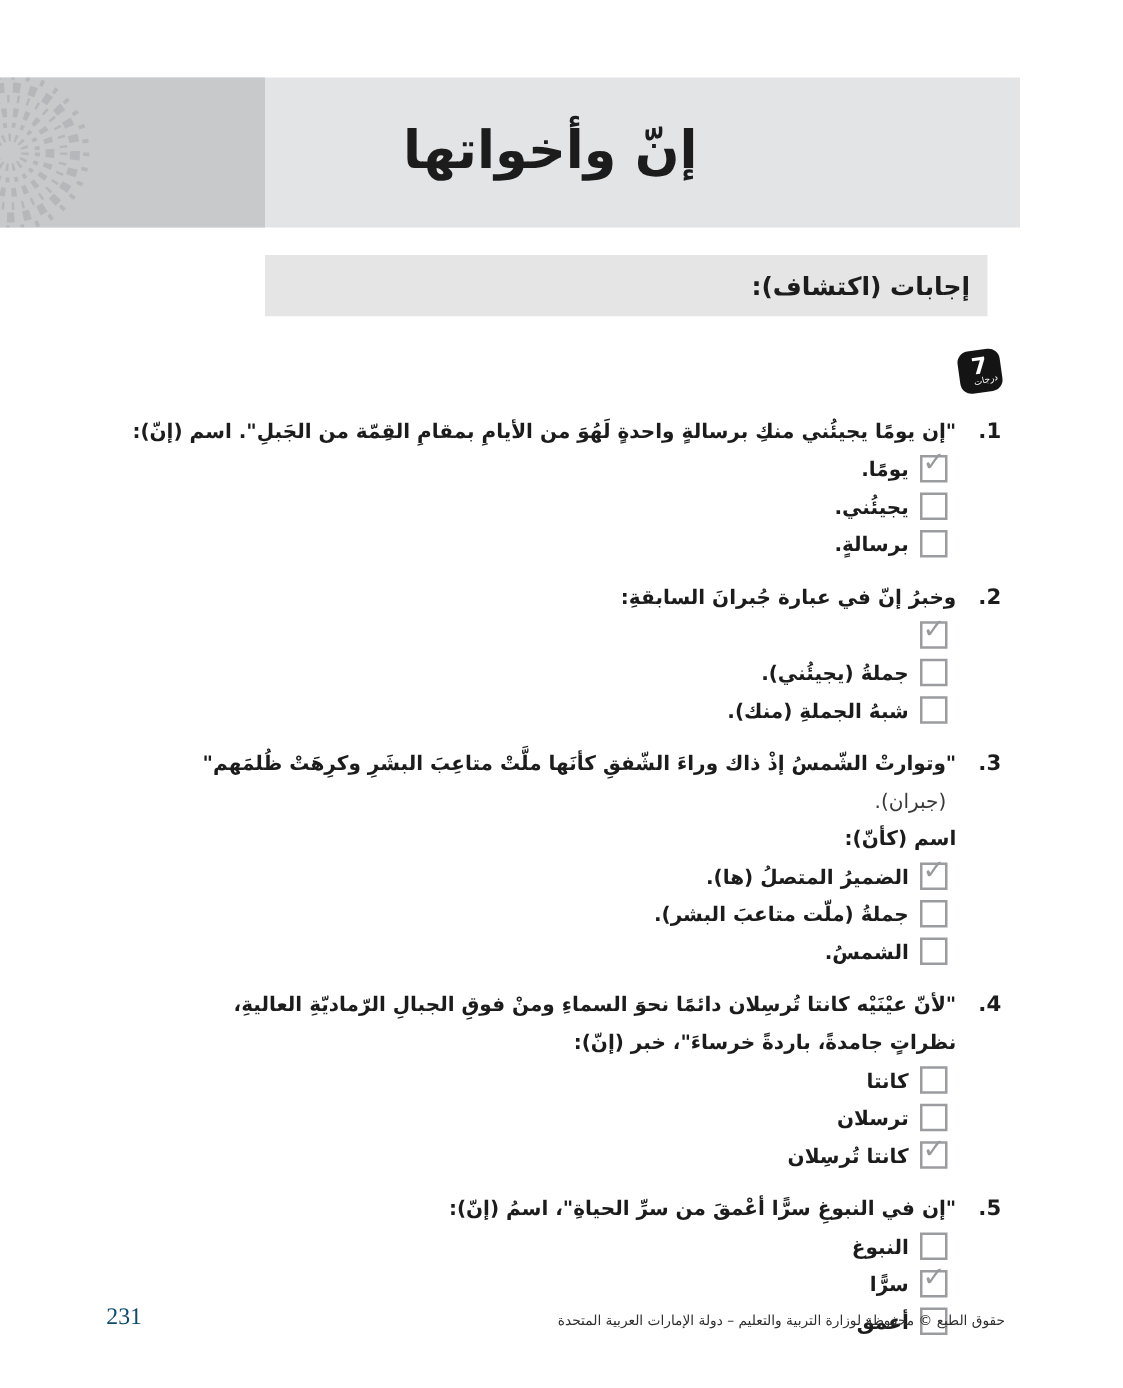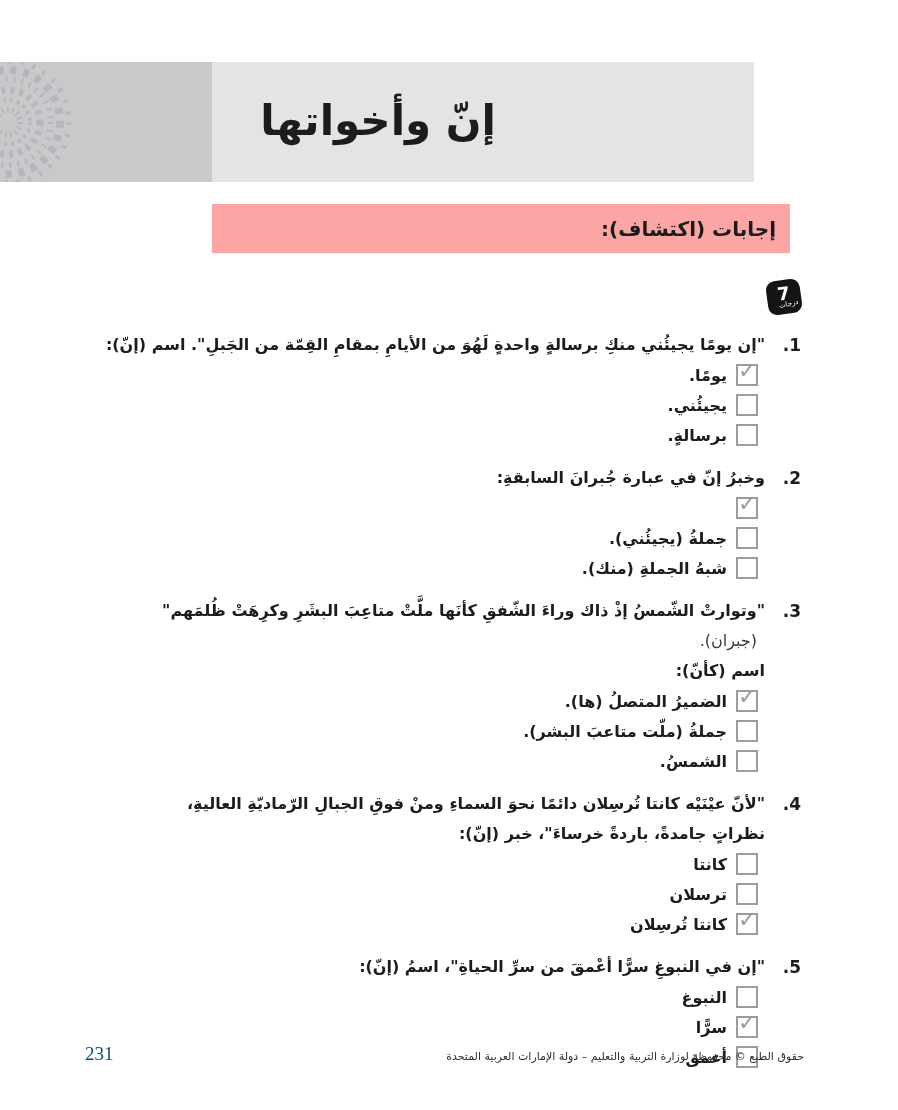--- a/index.html
+++ b/index.html
@@ -4,35 +4,35 @@
 <style>
   html,body{margin:0;padding:0;}
   body{
     width:898px;height:1110px;position:relative;overflow:hidden;
     background:#ffffff;
     font-family:"DejaVu Sans", sans-serif;
     color:#1c1c1c;
   }
   
   .title-band{
-    position:absolute;top:62px;left:0;width:754px;height:120px;
+    position:absolute;top:62px;left:0;width:816px;height:120px;
     background:#e3e4e6;
   }
   .ornament-block{
     position:absolute;top:0;left:0;width:212px;height:120px;
     background:#c8c9cb;overflow:hidden;
   }
   .page-title{
     position:absolute;top:50%;right:258px;transform:translateY(-54%);
     font-size:42px;font-weight:bold;direction:rtl;white-space:nowrap;
   }
   
   .section-bar{
     position:absolute;top:204px;left:212px;width:578px;height:49px;
-    background:#fca5a5;direction:rtl;display:flex;align-items:center;
+    background:#e5e5e5;direction:rtl;display:flex;align-items:center;
   }
   .section-bar .label{
     font-size:20px;font-weight:bold;padding-right:14px;
   }
   
   .instruction{
     position:absolute;top:276px;right:97px;direction:rtl;
     display:flex;align-items:center;gap:10px;height:42px;
   }
   .instruction .text{font-size:19px;font-weight:bold;white-space:nowrap;}

